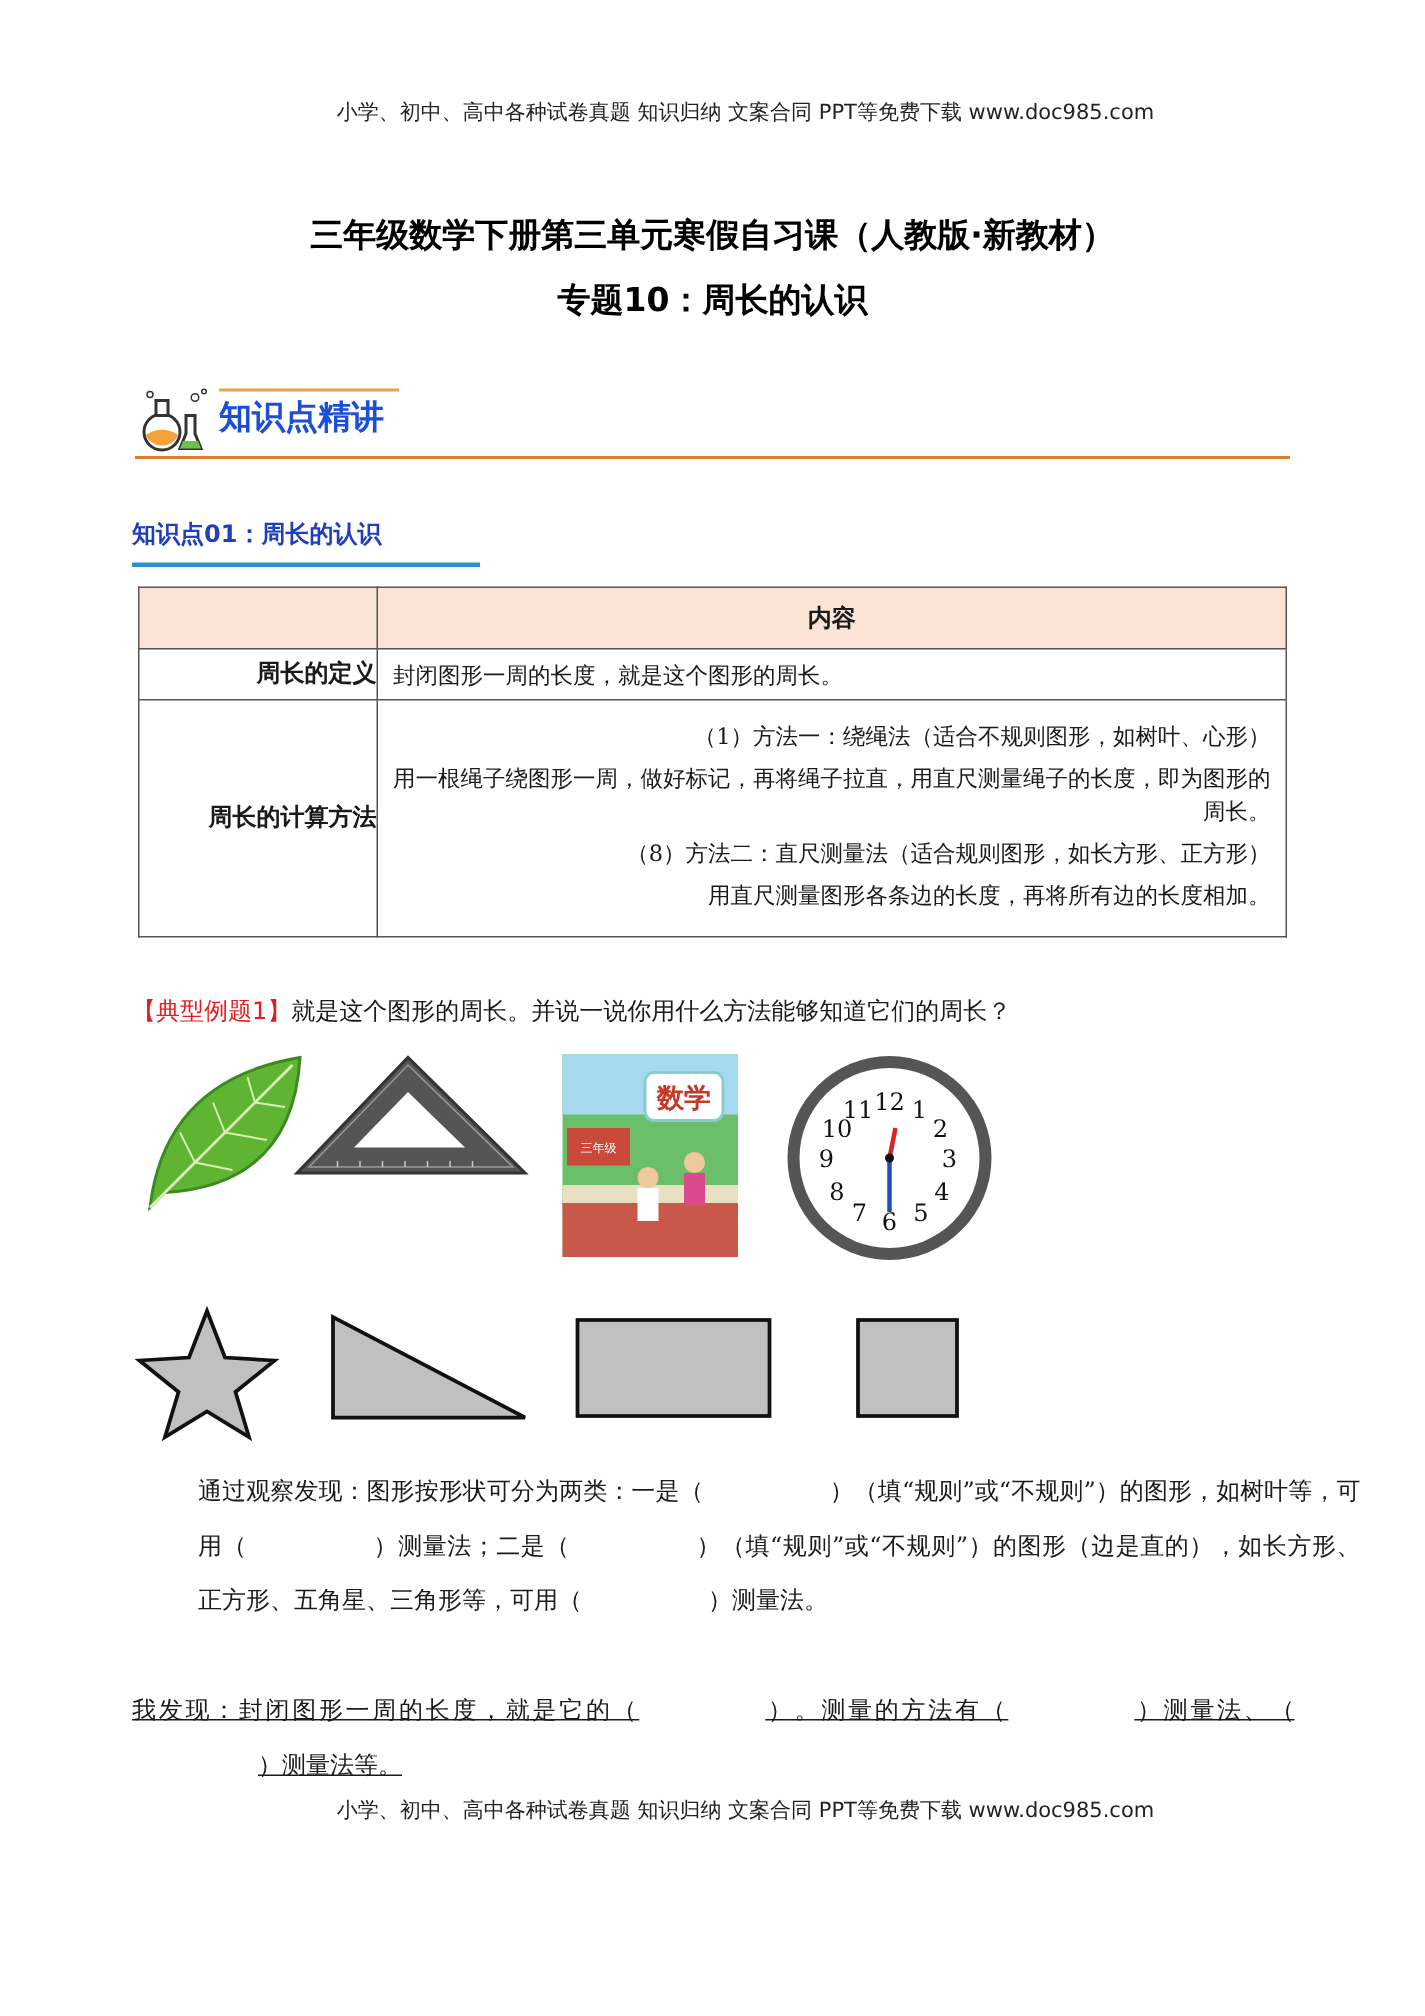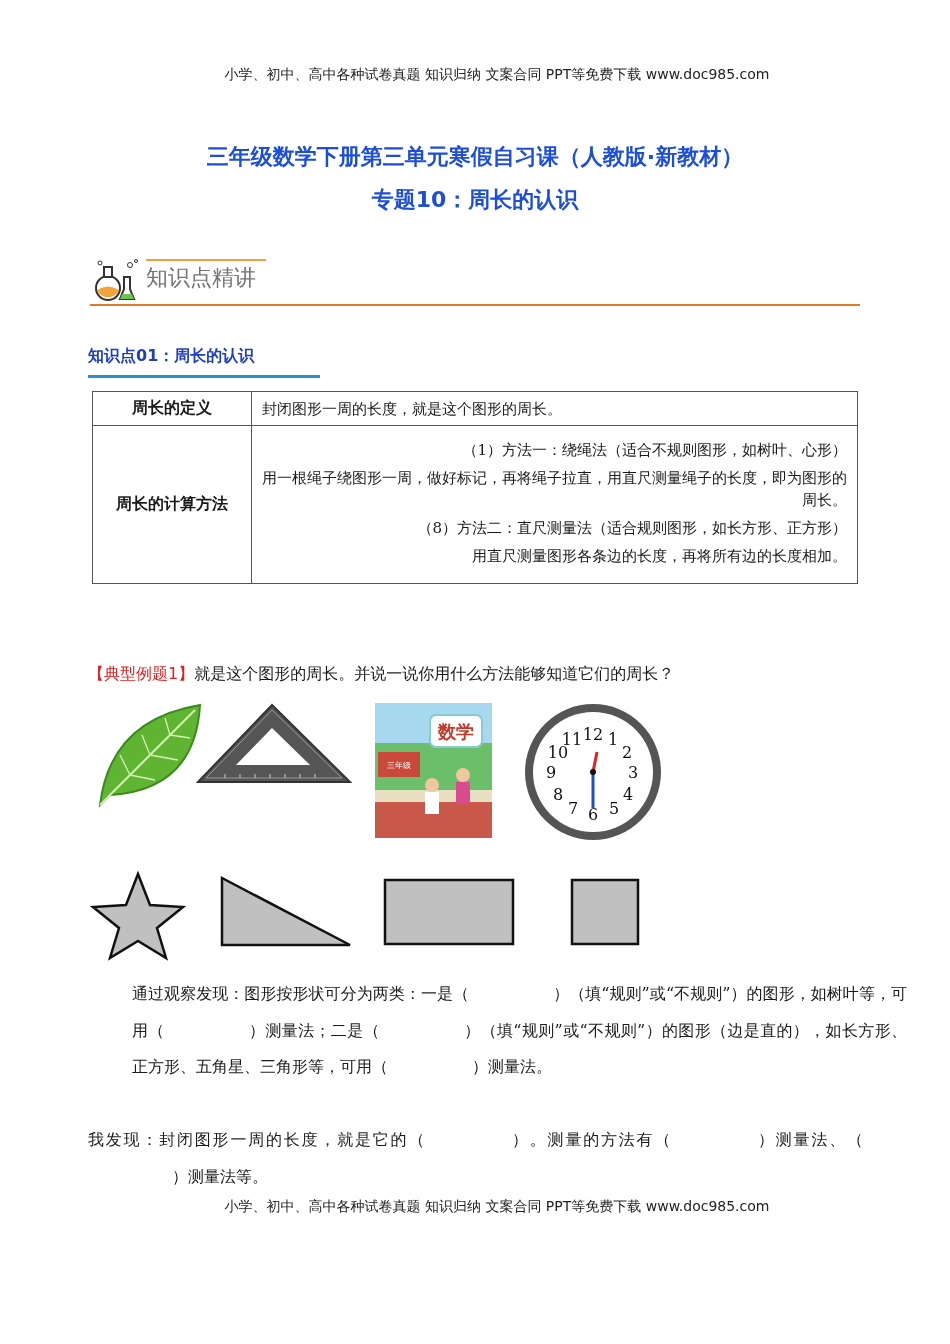--- a/index.html
+++ b/index.html
@@ -2,43 +2,43 @@
 <html><head>
 <meta charset="utf-8">
 <style>
   * { margin: 0; padding: 0; box-sizing: border-box; }
   html, body { width: 950px; height: 1344px; background: #ffffff; }
   body { position: relative; font-family: "DejaVu Serif", "Liberation Serif", serif; color: #1a1a1a; overflow: hidden; }
   .abs { position: absolute; }
   .header-note, .footer-note { left: 0; width: 950px; text-align: center; font-family: "DejaVu Sans", "Liberation Sans", sans-serif; font-size: 14px; color: #222; padding-left: 44px; }
   .header-note { top: 66px; }
   .footer-note { top: 1198px; }
-  .title { left: 0; width: 950px; text-align: center; font-family: "DejaVu Sans", "Liberation Sans", sans-serif; font-weight: bold; font-size: 22px; color: #1d4ed8; }
+  .title { left: 0; width: 950px; text-align: center; font-family: "DejaVu Sans", "Liberation Sans", sans-serif; font-weight: bold; font-size: 22px; color: #000000; }
   .title1 { top: 142px; }
   .title2 { top: 185px; }
   .section-banner { left: 90px; top: 255px; width: 770px; height: 52px; }
-  .section-banner .label { position: absolute; left: 56px; top: 8px; font-family: "DejaVu Sans", "Liberation Sans", sans-serif; font-weight: normal; font-size: 22px; color: #737373; }
+  .section-banner .label { position: absolute; left: 56px; top: 8px; font-family: "DejaVu Sans", "Liberation Sans", sans-serif; font-weight: bold; font-size: 22px; color: #1d4ed8; }
   .section-banner .underline { position: absolute; left: 0; top: 49px; width: 770px; height: 2px; background: #e07b2a; }
   .section-banner .topline { position: absolute; left: 56px; top: 4px; width: 120px; height: 2px; background: #f0a040; }
   .kp-title { left: 88px; top: 346px; font-family: "DejaVu Sans", "Liberation Sans", sans-serif; font-weight: bold; font-size: 16px; color: #1f3fbf; text-align: center; }
   .kp-underline { left: 88px; top: 375px; width: 232px; height: 3px; background: #2a8fd6; }
   table.content { position: absolute; left: 92px; top: 391px; width: 766px; border-collapse: collapse; font-size: 15px; }
   table.content td, table.content th { border: 1px solid #555; vertical-align: middle; }
   table.content th { background: #fbe4d5; height: 41px; font-family: "DejaVu Sans", "Liberation Sans", sans-serif; font-weight: bold; font-size: 16px; text-align: center; }
-  table.content td.rowhead { width: 159px; text-align: center; font-family: "DejaVu Sans", "Liberation Sans", sans-serif; font-weight: bold; font-size: 16px; }
+  table.content td.rowhead { width: 159px; text-align: right; font-family: "DejaVu Sans", "Liberation Sans", sans-serif; font-weight: bold; font-size: 16px; }
   table.content td.cell { padding: 4px 10px; line-height: 22px; }
   table.content tr.r1 td { height: 34px; }
   table.content tr.r2 td { height: 158px; }
   .method-line { display: block; margin: 2px 0 6px 0; text-align: right; }
   .example-line { left: 88px; top: 664px; font-size: 16px; }
   .example-line .tag { color: #e02020; font-weight: normal; font-family: "DejaVu Sans", "Liberation Sans", sans-serif; }
   .figs { left: 0; top: 0; width: 950px; height: 1344px; pointer-events: none; }
   .para { left: 88px; width: 775px; font-size: 16px; line-height: 36.5px; text-align: justify; }
   .p1 { top: 976px; margin-left: 44px; }
-  .p2 { top: 1122px; }
+  .p2 { top: 1122px; text-decoration: underline; }
   .blank { display: inline-block; }
 </style>
 </head>
 <body>
 
 <div class="abs header-note">小学、初中、高中各种试卷真题 知识归纳 文案合同 PPT等免费下载   www.doc985.com</div>
 
 <div class="abs title title1">三年级数学下册第三单元寒假自习课（人教版·新教材）</div>
 <div class="abs title title2">专题10：周长的认识</div>
 
@@ -56,20 +56,24 @@
   <div class="topline"></div>
   <div class="label">知识点精讲</div>
   <div class="underline"></div>
 </div>
 
 <div class="abs kp-title">知识点01：周长的认识</div>
 <div class="abs kp-underline"></div>
 
 <table class="content">
   <tbody>
+      <tr>
+    <th></th>
+    <th>内容</th>
+  </tr>
   <tr class="r1">
     <td class="rowhead">周长的定义</td>
     <td class="cell">封闭图形一周的长度，就是这个图形的周长。</td>
   </tr>
   <tr class="r2">
     <td class="rowhead">周长的计算方法</td>
     <td class="cell">
       <span class="method-line">（1）方法一：绕绳法（适合不规则图形，如树叶、心形）</span>
       <span class="method-line">用一根绳子绕图形一周，做好标记，再将绳子拉直，用直尺测量绳子的长度，即为图形的周长。</span>
       <span class="method-line">（8）方法二：直尺测量法（适合规则图形，如长方形、正方形）</span>

